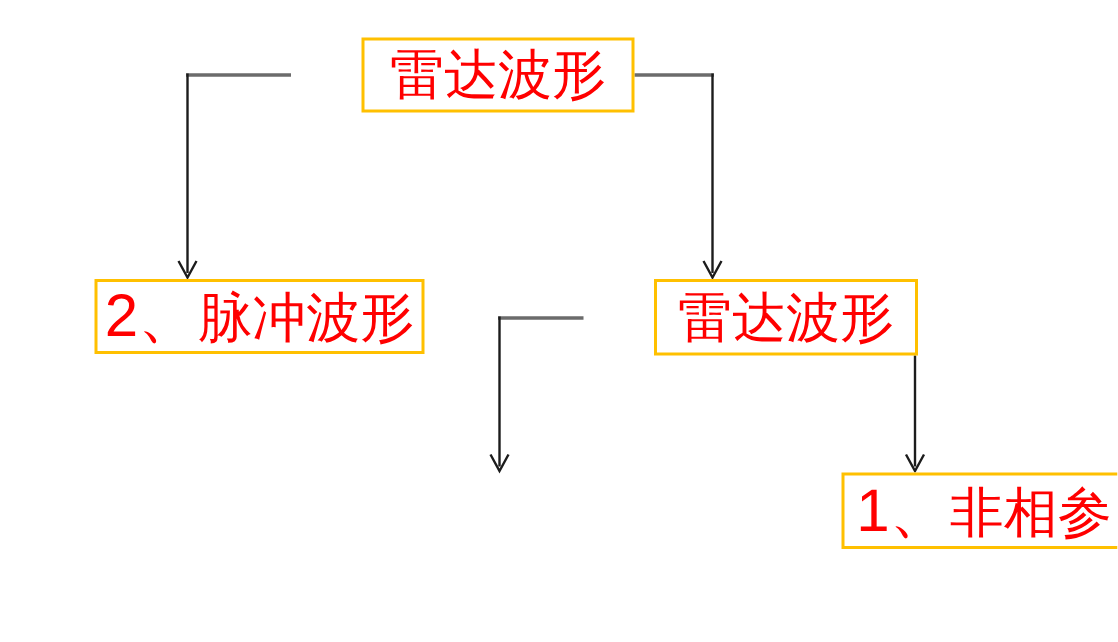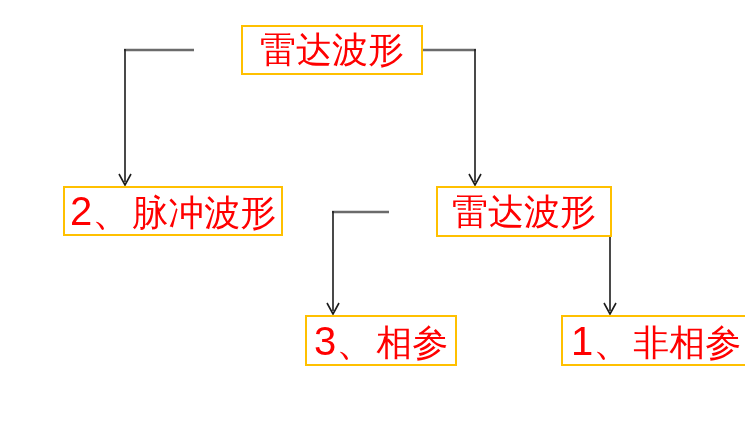--- a/index.html
+++ b/index.html
@@ -91,25 +91,20 @@
       <span class="num-prefix">2、</span><span>脉冲波形</span>
     </span>
   </div>
 
   <div class="node node-pulse">
     <span class="node-text">
       <span>雷达波形</span>
     </span>
   </div>
 
-  <div class="node node-coherent">
-    <span class="node-text">
-      <span class="num-prefix">3、</span><span>相参</span>
-    </span>
-  </div>
 
   <div class="node node-noncoherent">
     <span class="node-text">
       <span class="num-prefix">1、</span><span>非相参</span>
     </span>
   </div>
 
 </div>
 
 </body></html>

